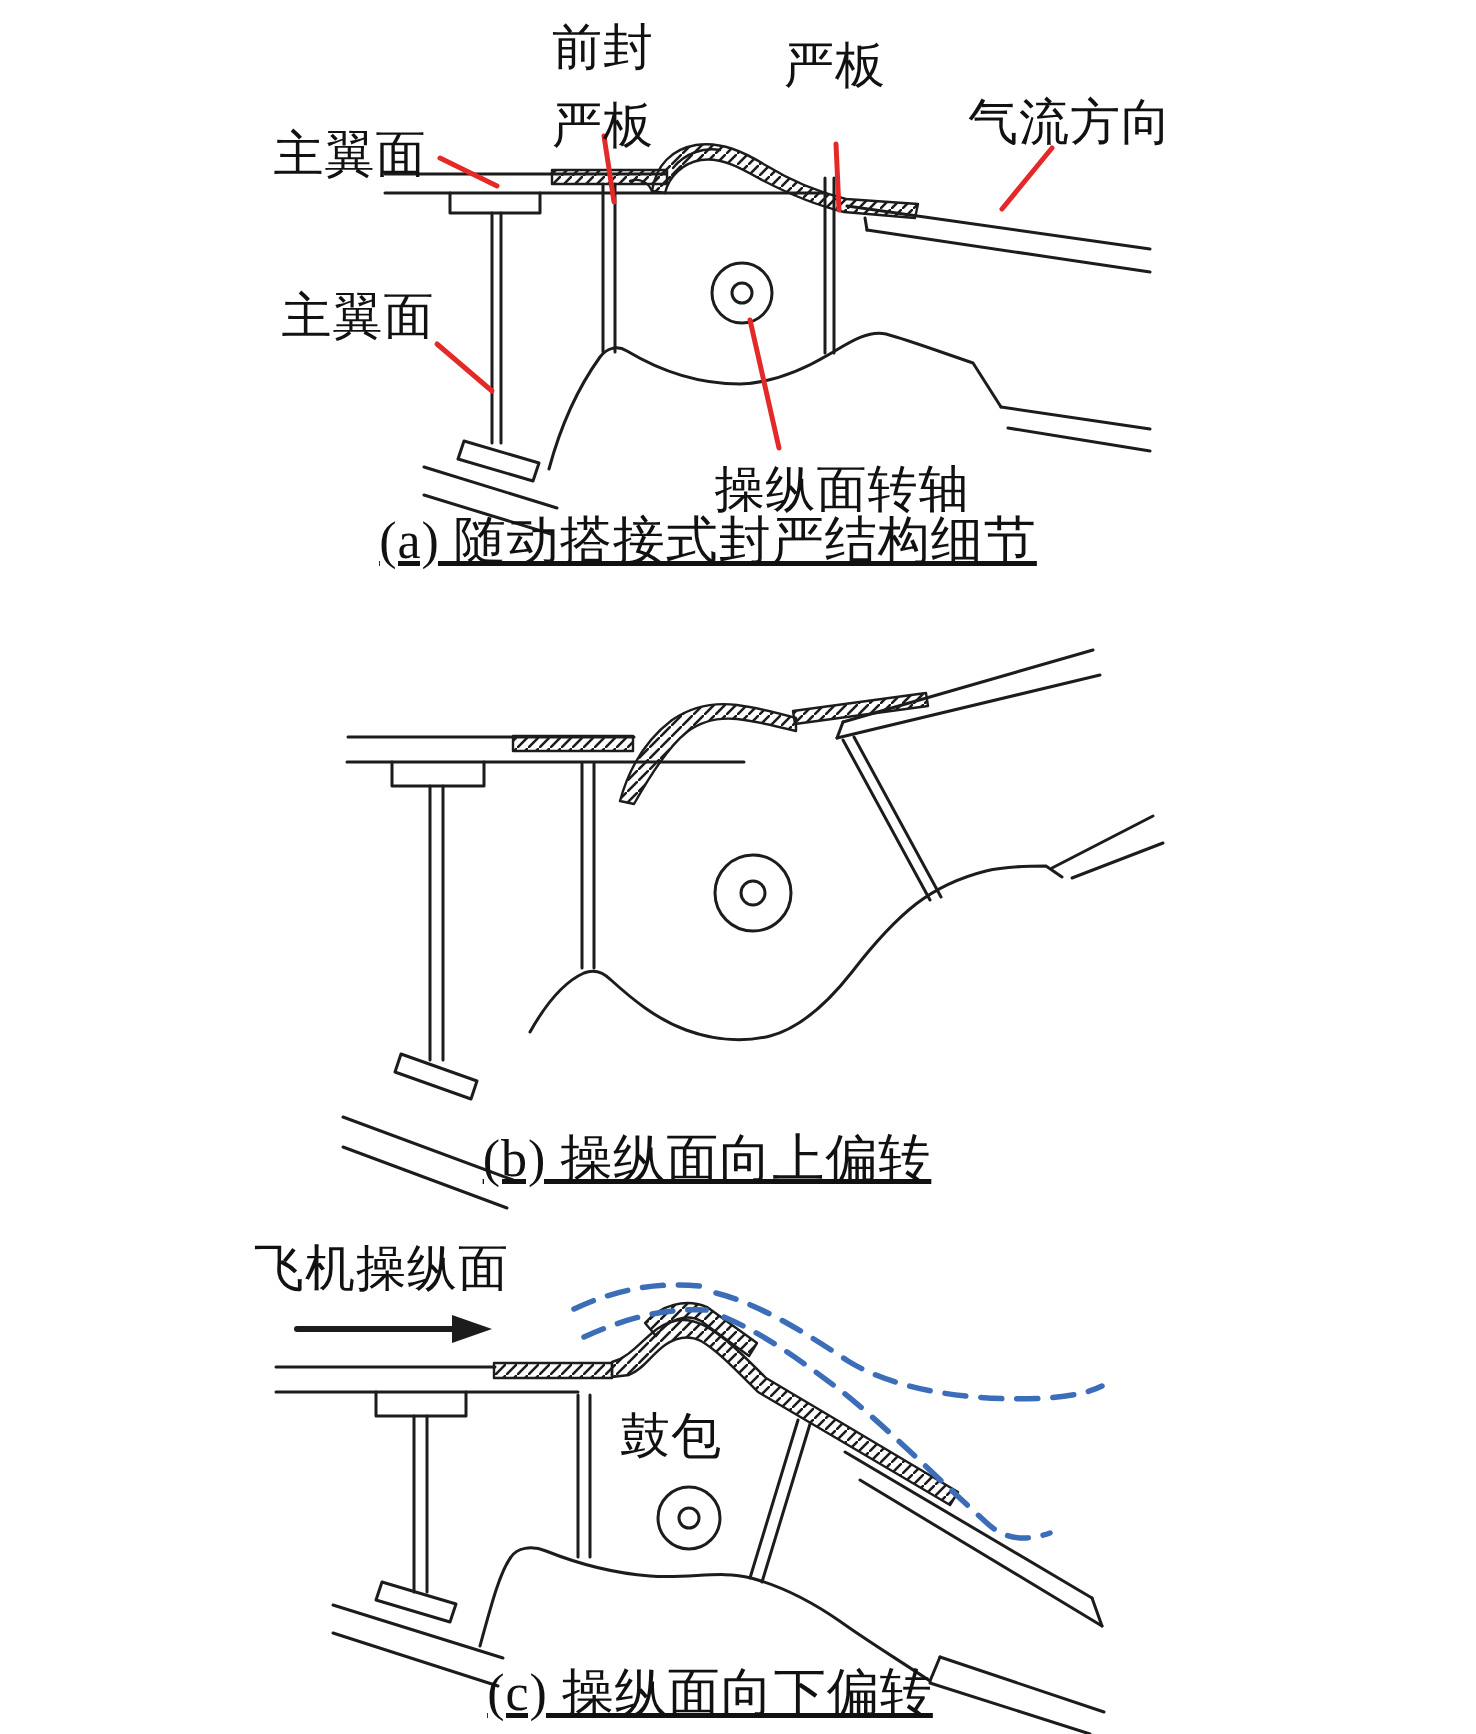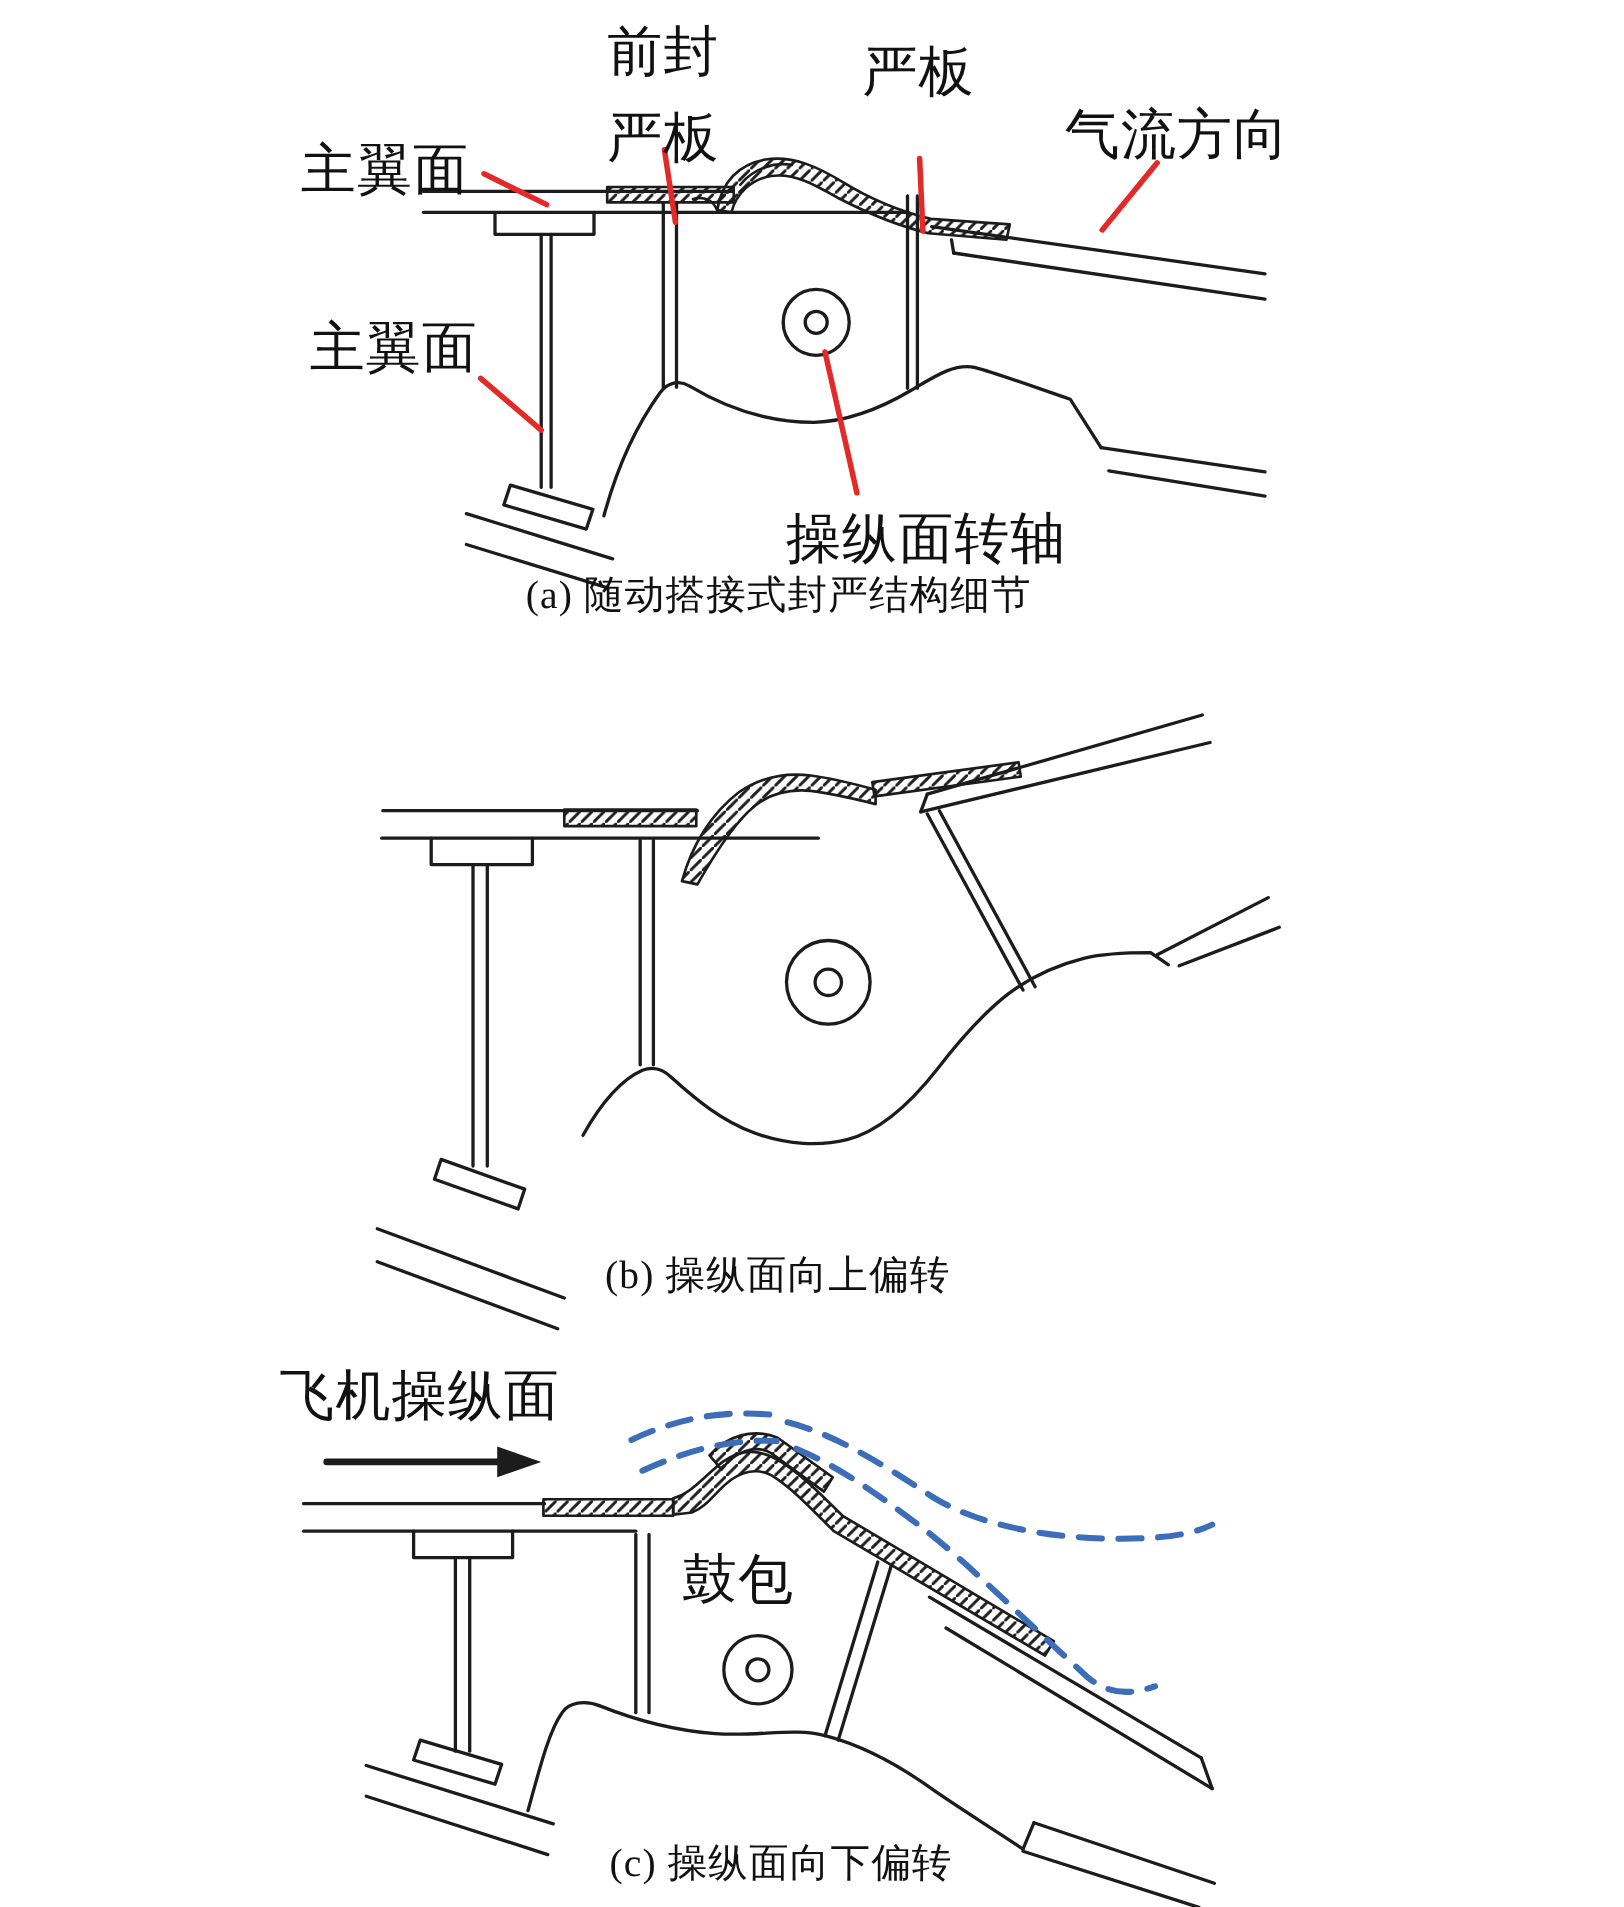--- a/index.html
+++ b/index.html
@@ -13,22 +13,22 @@
   }
   .art{position:absolute;left:0;top:0;width:1476px;height:1734px;}
   .lbl{
     position:absolute;
     font-size:50px;line-height:60px;
     text-align:center;color:#111111;
     letter-spacing:1px;white-space:nowrap;
   }
   .lbl .ln{display:block;margin-top:16px;}
   .cap{
-    position:absolute;font-size:36px;line-height:58px;
-    text-align:center;color:#111111;letter-spacing:1px;white-space:nowrap;
+    position:absolute;font-size:52px;line-height:58px;
+    text-align:center;color:#111111;letter-spacing:1px;white-space:nowrap;text-decoration:underline;
   }
   .two{line-height:62px;}
   .spar-lines{line-height:76px;}
   .sep-lines{line-height:80px;}
 </style>
 </head>
 <body>
 
 <div class="stage">
 

